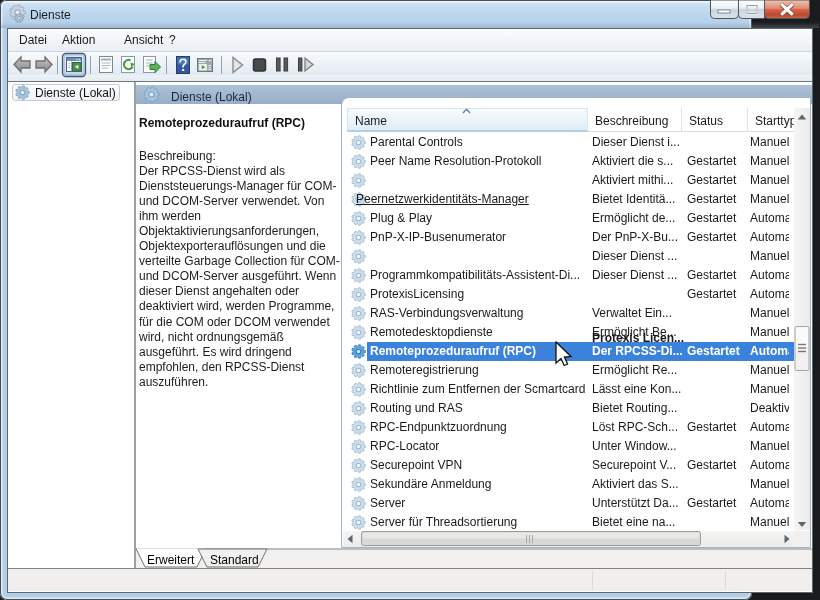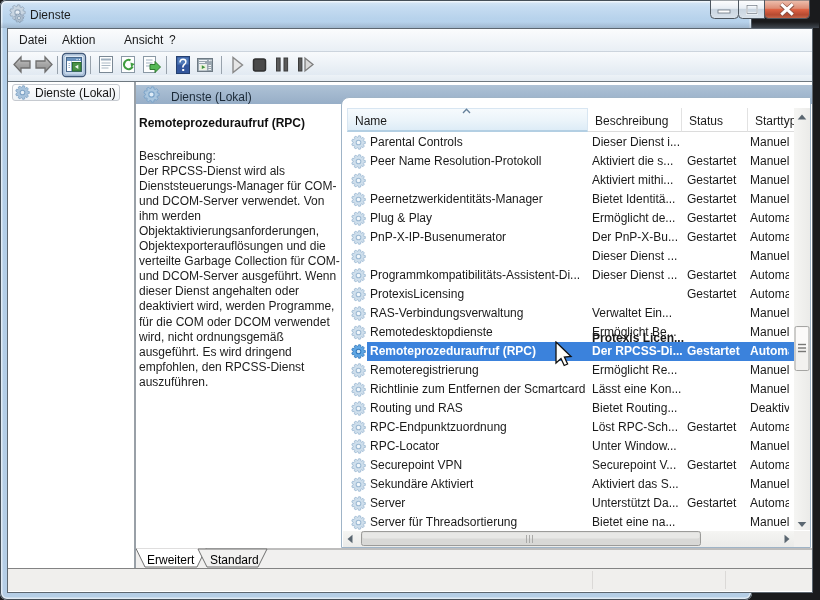--- a/index.html
+++ b/index.html
@@ -178,21 +178,21 @@
 <path d="M13.29 6.18 L13.40 6.52 L15.22 6.93 L15.22 9.07 L13.40 9.48 L13.29 9.82 L13.23 10.01 L13.09 10.34 L14.22 11.83 L12.85 13.46 L11.19 12.60 L10.88 12.80 L10.71 12.90 L10.39 13.06 L10.30 14.93 L8.20 15.30 L7.49 13.58 L7.12 13.53 L6.93 13.50 L6.58 13.42 L5.31 14.79 L3.47 13.72 L4.02 11.94 L3.77 11.67 L3.65 11.52 L3.43 11.23 L1.58 11.47 L0.85 9.47 L2.42 8.46 L2.40 8.10 L2.40 7.90 L2.42 7.54 L0.85 6.53 L1.58 4.53 L3.43 4.77 L3.65 4.48 L3.77 4.33 L4.02 4.06 L3.47 2.28 L5.31 1.21 L6.58 2.58 L6.93 2.50 L7.12 2.47 L7.49 2.42 L8.20 0.70 L10.30 1.07 L10.39 2.94 L10.71 3.10 L10.88 3.20 L11.19 3.40 L12.85 2.54 L14.22 4.17 L13.09 5.66 L13.23 5.99 Z" fill="#cfdfec" stroke="#9cb9d3" stroke-width="0.9"></path>
 <circle cx="8" cy="8" r="2.5" fill="#f3f8fc" stroke="#9cb9d3" stroke-width="1.1"></circle>
 </svg>
 <div class="abs" style="left:592px;top:173px;color:#1a1a1a;font-weight:normal;white-space:nowrap;">Aktiviert mithi...</div>
 <div class="abs" style="left:687px;top:173px;color:#1a1a1a;font-weight:normal;white-space:nowrap;">Gestartet</div>
 <div class="abs" style="left:750px;top:173px;color:#1a1a1a;font-weight:normal;width:39px;overflow:hidden;white-space:nowrap;">Manuell</div>
 <svg class="abs" style="left:351px;top:192px" width="15" height="15" viewBox="0 0 16 16">
 <path d="M13.29 6.18 L13.40 6.52 L15.22 6.93 L15.22 9.07 L13.40 9.48 L13.29 9.82 L13.23 10.01 L13.09 10.34 L14.22 11.83 L12.85 13.46 L11.19 12.60 L10.88 12.80 L10.71 12.90 L10.39 13.06 L10.30 14.93 L8.20 15.30 L7.49 13.58 L7.12 13.53 L6.93 13.50 L6.58 13.42 L5.31 14.79 L3.47 13.72 L4.02 11.94 L3.77 11.67 L3.65 11.52 L3.43 11.23 L1.58 11.47 L0.85 9.47 L2.42 8.46 L2.40 8.10 L2.40 7.90 L2.42 7.54 L0.85 6.53 L1.58 4.53 L3.43 4.77 L3.65 4.48 L3.77 4.33 L4.02 4.06 L3.47 2.28 L5.31 1.21 L6.58 2.58 L6.93 2.50 L7.12 2.47 L7.49 2.42 L8.20 0.70 L10.30 1.07 L10.39 2.94 L10.71 3.10 L10.88 3.20 L11.19 3.40 L12.85 2.54 L14.22 4.17 L13.09 5.66 L13.23 5.99 Z" fill="#cfdfec" stroke="#9cb9d3" stroke-width="0.9"></path>
 <circle cx="8" cy="8" r="2.5" fill="#f3f8fc" stroke="#9cb9d3" stroke-width="1.1"></circle>
 </svg>
-<div class="abs" style="left:370px;top:192px;color:#1a1a1a;font-weight:normal;white-space:nowrap;">Peernetzwerkidentitäts-Manager</div>
+<div class="abs" style="left:356px;top:192px;color:#1a1a1a;font-weight:normal;white-space:nowrap;text-decoration:underline;">Peernetzwerkidentitäts-Manager</div>
 <div class="abs" style="left:592px;top:192px;color:#1a1a1a;font-weight:normal;white-space:nowrap;">Bietet Identitä...</div>
 <div class="abs" style="left:687px;top:192px;color:#1a1a1a;font-weight:normal;white-space:nowrap;">Gestartet</div>
 <div class="abs" style="left:750px;top:192px;color:#1a1a1a;font-weight:normal;width:39px;overflow:hidden;white-space:nowrap;">Manuell</div>
 <svg class="abs" style="left:351px;top:211px" width="15" height="15" viewBox="0 0 16 16">
 <path d="M13.29 6.18 L13.40 6.52 L15.22 6.93 L15.22 9.07 L13.40 9.48 L13.29 9.82 L13.23 10.01 L13.09 10.34 L14.22 11.83 L12.85 13.46 L11.19 12.60 L10.88 12.80 L10.71 12.90 L10.39 13.06 L10.30 14.93 L8.20 15.30 L7.49 13.58 L7.12 13.53 L6.93 13.50 L6.58 13.42 L5.31 14.79 L3.47 13.72 L4.02 11.94 L3.77 11.67 L3.65 11.52 L3.43 11.23 L1.58 11.47 L0.85 9.47 L2.42 8.46 L2.40 8.10 L2.40 7.90 L2.42 7.54 L0.85 6.53 L1.58 4.53 L3.43 4.77 L3.65 4.48 L3.77 4.33 L4.02 4.06 L3.47 2.28 L5.31 1.21 L6.58 2.58 L6.93 2.50 L7.12 2.47 L7.49 2.42 L8.20 0.70 L10.30 1.07 L10.39 2.94 L10.71 3.10 L10.88 3.20 L11.19 3.40 L12.85 2.54 L14.22 4.17 L13.09 5.66 L13.23 5.99 Z" fill="#cfdfec" stroke="#9cb9d3" stroke-width="0.9"></path>
 <circle cx="8" cy="8" r="2.5" fill="#f3f8fc" stroke="#9cb9d3" stroke-width="1.1"></circle>
 </svg>
 <div class="abs" style="left:370px;top:211px;color:#1a1a1a;font-weight:normal;white-space:nowrap;">Plug &amp; Play</div>
 <div class="abs" style="left:592px;top:211px;color:#1a1a1a;font-weight:normal;white-space:nowrap;">Ermöglicht de...</div>
 <div class="abs" style="left:687px;top:211px;color:#1a1a1a;font-weight:normal;white-space:nowrap;">Gestartet</div>
@@ -291,21 +291,21 @@
 <circle cx="8" cy="8" r="2.5" fill="#f3f8fc" stroke="#9cb9d3" stroke-width="1.1"></circle>
 </svg>
 <div class="abs" style="left:370px;top:458px;color:#1a1a1a;font-weight:normal;white-space:nowrap;">Securepoint VPN</div>
 <div class="abs" style="left:592px;top:458px;color:#1a1a1a;font-weight:normal;white-space:nowrap;">Securepoint V...</div>
 <div class="abs" style="left:687px;top:458px;color:#1a1a1a;font-weight:normal;white-space:nowrap;">Gestartet</div>
 <div class="abs" style="left:750px;top:458px;color:#1a1a1a;font-weight:normal;width:39px;overflow:hidden;white-space:nowrap;">Automatisch</div>
 <svg class="abs" style="left:351px;top:477px" width="15" height="15" viewBox="0 0 16 16">
 <path d="M13.29 6.18 L13.40 6.52 L15.22 6.93 L15.22 9.07 L13.40 9.48 L13.29 9.82 L13.23 10.01 L13.09 10.34 L14.22 11.83 L12.85 13.46 L11.19 12.60 L10.88 12.80 L10.71 12.90 L10.39 13.06 L10.30 14.93 L8.20 15.30 L7.49 13.58 L7.12 13.53 L6.93 13.50 L6.58 13.42 L5.31 14.79 L3.47 13.72 L4.02 11.94 L3.77 11.67 L3.65 11.52 L3.43 11.23 L1.58 11.47 L0.85 9.47 L2.42 8.46 L2.40 8.10 L2.40 7.90 L2.42 7.54 L0.85 6.53 L1.58 4.53 L3.43 4.77 L3.65 4.48 L3.77 4.33 L4.02 4.06 L3.47 2.28 L5.31 1.21 L6.58 2.58 L6.93 2.50 L7.12 2.47 L7.49 2.42 L8.20 0.70 L10.30 1.07 L10.39 2.94 L10.71 3.10 L10.88 3.20 L11.19 3.40 L12.85 2.54 L14.22 4.17 L13.09 5.66 L13.23 5.99 Z" fill="#cfdfec" stroke="#9cb9d3" stroke-width="0.9"></path>
 <circle cx="8" cy="8" r="2.5" fill="#f3f8fc" stroke="#9cb9d3" stroke-width="1.1"></circle>
 </svg>
-<div class="abs" style="left:370px;top:477px;color:#1a1a1a;font-weight:normal;white-space:nowrap;">Sekundäre Aktiviert</div>
+<div class="abs" style="left:370px;top:477px;color:#1a1a1a;font-weight:normal;white-space:nowrap;">Sekundäre Anmeldung</div>
 <div class="abs" style="left:592px;top:477px;color:#1a1a1a;font-weight:normal;white-space:nowrap;">Aktiviert das S...</div>
 <div class="abs" style="left:750px;top:477px;color:#1a1a1a;font-weight:normal;width:39px;overflow:hidden;white-space:nowrap;">Manuell</div>
 <svg class="abs" style="left:351px;top:496px" width="15" height="15" viewBox="0 0 16 16">
 <path d="M13.29 6.18 L13.40 6.52 L15.22 6.93 L15.22 9.07 L13.40 9.48 L13.29 9.82 L13.23 10.01 L13.09 10.34 L14.22 11.83 L12.85 13.46 L11.19 12.60 L10.88 12.80 L10.71 12.90 L10.39 13.06 L10.30 14.93 L8.20 15.30 L7.49 13.58 L7.12 13.53 L6.93 13.50 L6.58 13.42 L5.31 14.79 L3.47 13.72 L4.02 11.94 L3.77 11.67 L3.65 11.52 L3.43 11.23 L1.58 11.47 L0.85 9.47 L2.42 8.46 L2.40 8.10 L2.40 7.90 L2.42 7.54 L0.85 6.53 L1.58 4.53 L3.43 4.77 L3.65 4.48 L3.77 4.33 L4.02 4.06 L3.47 2.28 L5.31 1.21 L6.58 2.58 L6.93 2.50 L7.12 2.47 L7.49 2.42 L8.20 0.70 L10.30 1.07 L10.39 2.94 L10.71 3.10 L10.88 3.20 L11.19 3.40 L12.85 2.54 L14.22 4.17 L13.09 5.66 L13.23 5.99 Z" fill="#cfdfec" stroke="#9cb9d3" stroke-width="0.9"></path>
 <circle cx="8" cy="8" r="2.5" fill="#f3f8fc" stroke="#9cb9d3" stroke-width="1.1"></circle>
 </svg>
 <div class="abs" style="left:370px;top:496px;color:#1a1a1a;font-weight:normal;white-space:nowrap;">Server</div>
 <div class="abs" style="left:592px;top:496px;color:#1a1a1a;font-weight:normal;white-space:nowrap;">Unterstützt Da...</div>
 <div class="abs" style="left:687px;top:496px;color:#1a1a1a;font-weight:normal;white-space:nowrap;">Gestartet</div>
 <div class="abs" style="left:750px;top:496px;color:#1a1a1a;font-weight:normal;width:39px;overflow:hidden;white-space:nowrap;">Automatisch</div>

